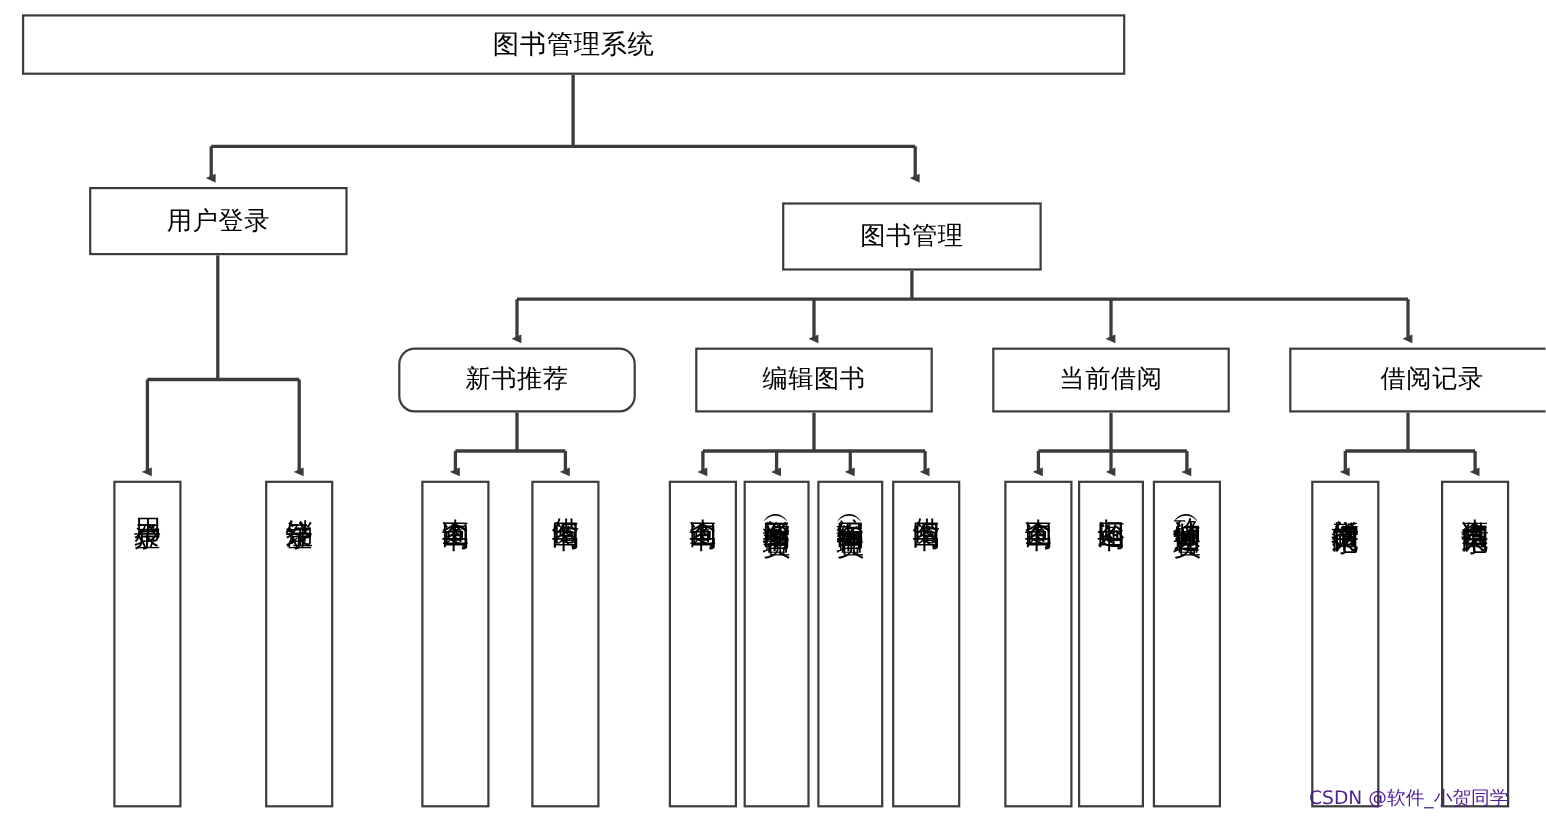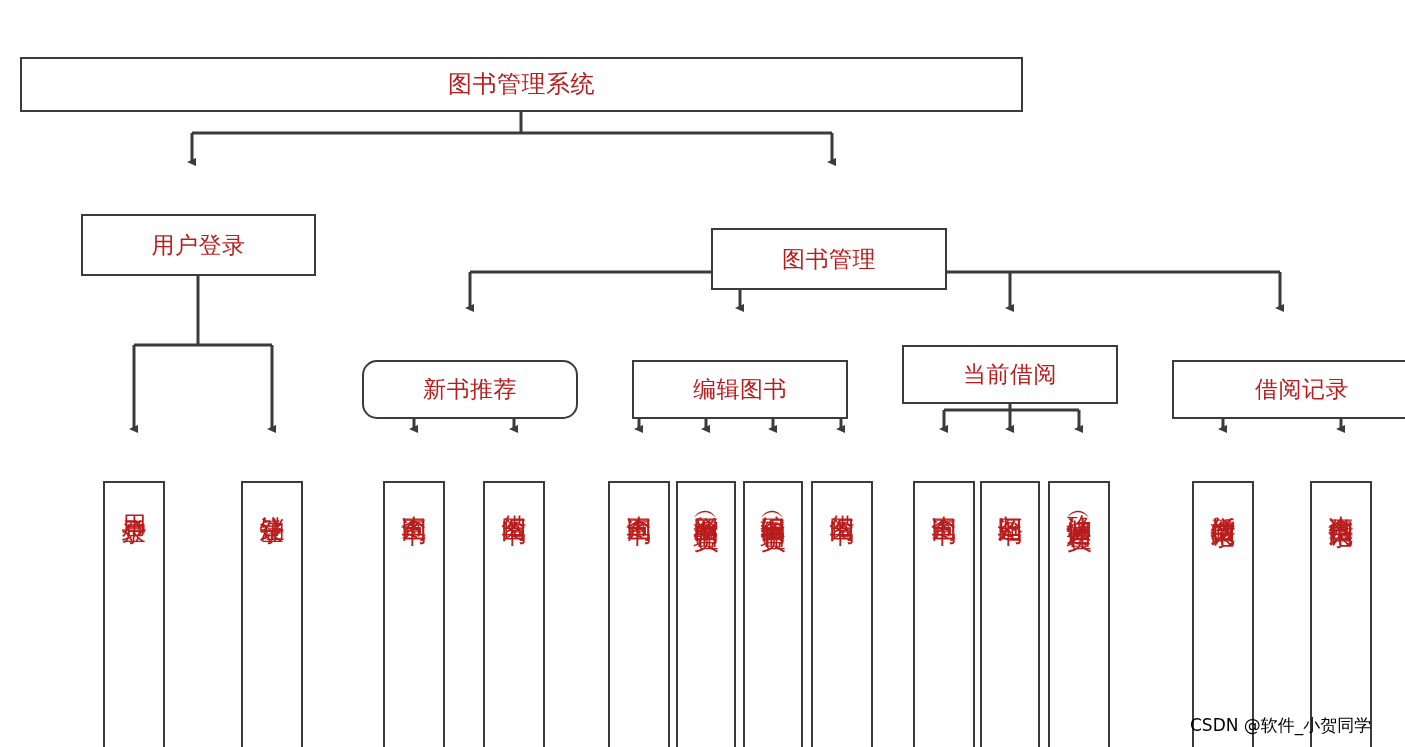--- a/index.html
+++ b/index.html
@@ -15,22 +15,21 @@
   svg.edges{position:absolute;left:0;top:0;width:1405px;height:747px;pointer-events:none;}
 
   .node{
     position:absolute;
     box-sizing:border-box;
     background:#ffffff;
     border:2px solid #3b3b3b;
     display:flex;
     align-items:center;
     justify-content:center;
-    color:#b91c1c;
-    margin-top:44px;
+    color:#000000;
   }
   .node .lbl{
     display:block;
     text-align:center;
     line-height:1.15;
     letter-spacing:0.5px;
   }
   
   .node.h .lbl{font-size:23px;}
   .node.root .lbl{font-size:24px;}
@@ -47,21 +46,21 @@
     font-size:25px;
     line-height:1.0;
     letter-spacing:2px;
     white-space:nowrap;
   }
 
   .watermark{
     position:absolute;
     left:1190px;top:714px;
     font-size:17px;
-    color:#000000;
+    color:#4c1d95;
     white-space:nowrap;
     font-family:"DejaVu Sans","Liberation Sans",sans-serif;
   }
 </style>
 </head>
 <body>
 
 <div id="canvas">
 
   <svg class="edges" viewBox="0 0 1405 747" xmlns="http://www.w3.org/2000/svg">
@@ -124,21 +123,21 @@
   <div class="node h" style="left:711px;top:184px;width:236px;height:62px;">
     <span class="lbl">图书管理</span>
   </div>
 
   <div class="node h" style="left:362px;top:316px;width:216px;height:59px;border-radius:15px;">
     <span class="lbl">新书推荐</span>
   </div>
   <div class="node h" style="left:632px;top:316px;width:216px;height:59px;">
     <span class="lbl">编辑图书</span>
   </div>
-  <div class="node h" style="left:902px;top:301px;width:216px;height:59px;">
+  <div class="node h" style="left:902px;top:316px;width:216px;height:59px;">
     <span class="lbl">当前借阅</span>
   </div>
   <div class="node h" style="left:1172px;top:316px;width:260px;height:59px;">
     <span class="lbl">借阅记录</span>
   </div>
 
   <div class="node v" style="left:103px;top:437px;width:62px;height:297px;">
     <span class="lbl">用户登录</span>
   </div>
   <div class="node v" style="left:241px;top:437px;width:62px;height:297px;">

